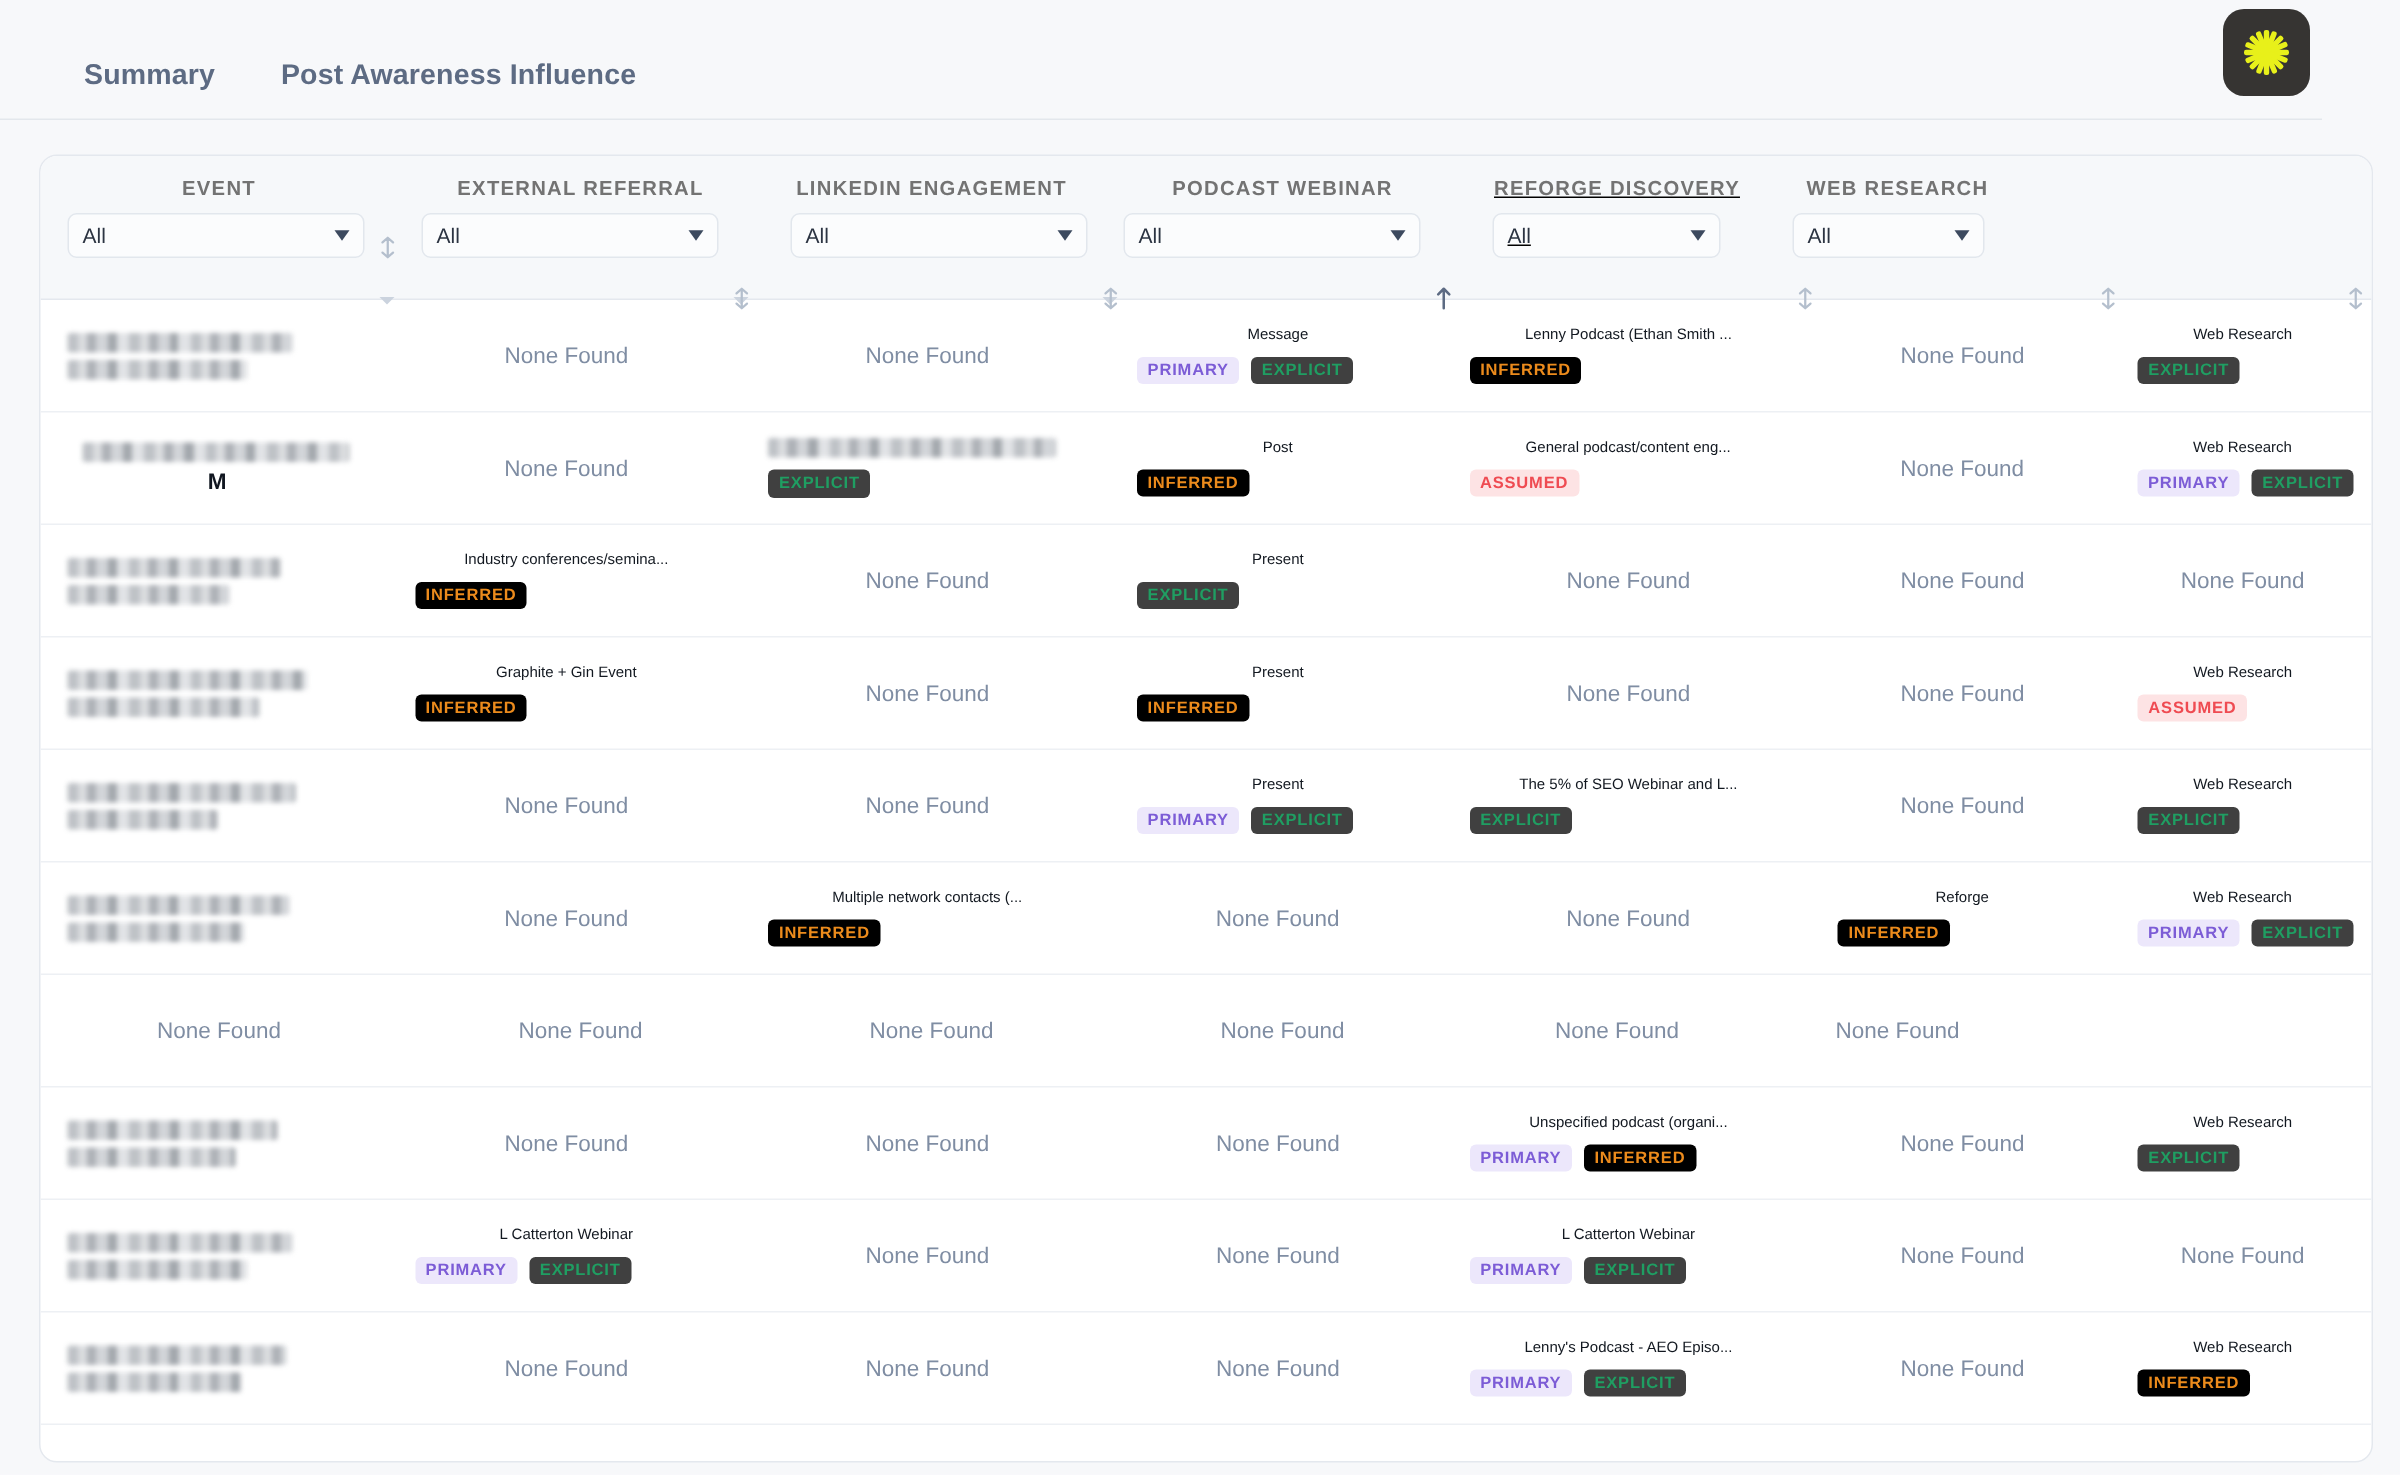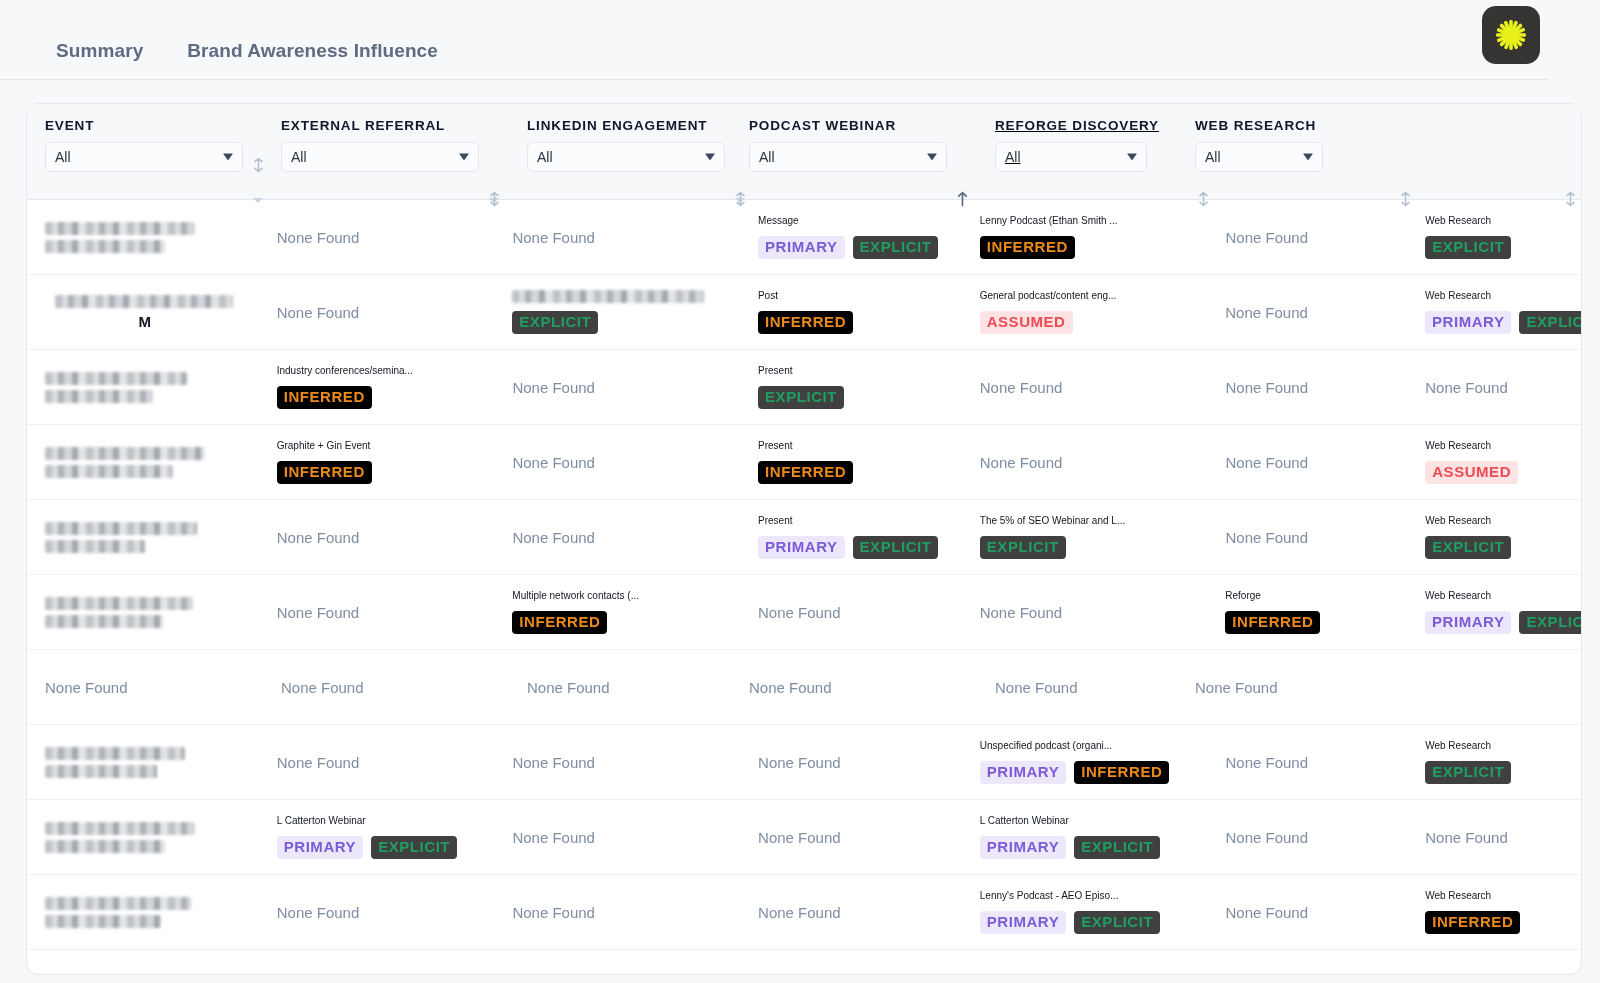--- a/index.html
+++ b/index.html
@@ -5,21 +5,21 @@
   * { box-sizing: border-box; margin: 0; padding: 0; }
   html, body {
     width: 1600px;
     height: 983px;
     overflow: hidden;
     background: #f7f8fa;
     font-family: "Liberation Sans", sans-serif;
     -webkit-font-smoothing: antialiased;
   }
 
-  .app { position: relative; width: 1548px; height: 983px; background: #f7f8fa; }
+  .app { position: relative; width: 1548px; height: 983px; background: #f7f8fa; text-align: center; }
 
   
   .logo-badge {
     position: absolute;
     top: 6px; right: 8px;
     width: 58px; height: 58px;
     background: #363432;
     border-radius: 14px;
     display: flex; align-items: center; justify-content: center;
     z-index: 40;
@@ -87,21 +87,21 @@
   .hcell.c2 { width: 246px; }
   .hcell.c3 { width: 222px; }
   .hcell.c4 { width: 246px; }
   .hcell.c5 { width: 200px; text-decoration: underline; }
   .hcell.c6 { width: 174px; }
 
   .hlabel {
     font-size: 13.5px;
     font-weight: bold;
     letter-spacing: .85px;
-    color: #0f172a;
+    color: #737373;
     text-transform: uppercase;
     white-space: nowrap;
     margin-bottom: 9px;
   }
   .hcell.c0 .hlabel { margin-bottom: 0; }
 
   .select {
     position: relative;
     width: 198px;
     height: 30px;
@@ -193,21 +193,21 @@
     text-overflow: ellipsis;
   }
   .none {
     font-size: 15px;
     color: #7f8da3;
     white-space: nowrap;
   }
 
   .badges { display: flex; gap: 8px; margin-top: 8px; }
   .badge {
-    font-size: 15px;
+    font-size: 11px;
     font-weight: bold;
     letter-spacing: .55px;
     padding: 3px 7px 3px 7px;
     border-radius: 4px;
     white-space: nowrap;
     line-height: 1.1;
   }
   .badge.primary  { background: #ece7fb; color: #7c5cd6; }
   .badge.explicit { background: #404040; color: #1f9e62; }
   .badge.inferred { background: #000000; color: #ec8b1c; }
@@ -254,21 +254,21 @@
           <rect x="15.2" y="2" width="3.6" height="30" rx="1.4" transform="rotate(67 17 17)"></rect>
           <rect x="15.2" y="2" width="3.6" height="30" rx="1.4" transform="rotate(112 17 17)"></rect>
           <rect x="15.2" y="2" width="3.6" height="30" rx="1.4" transform="rotate(157 17 17)"></rect>
         </g>
       </svg>
     </span>
   </div>
 
   <div class="tabbar">
     <div class="tab">Summary</div>
-    <div class="tab">Brand Awareness Influence</div>
+    <div class="tab">Post Awareness Influence</div>
   </div>
 
   <div class="card">
 
     <div class="thead">
       <div class="hrow">
 
 
         <div class="hcell c1">
           <div class="hlabel">EVENT</div>

